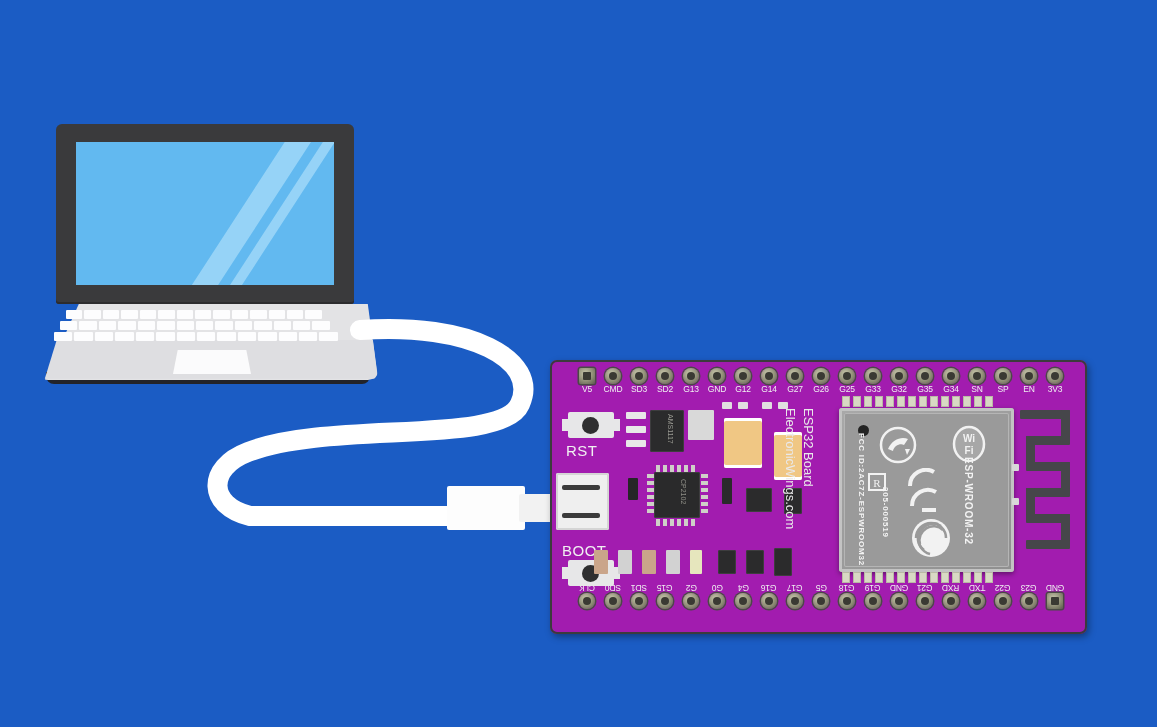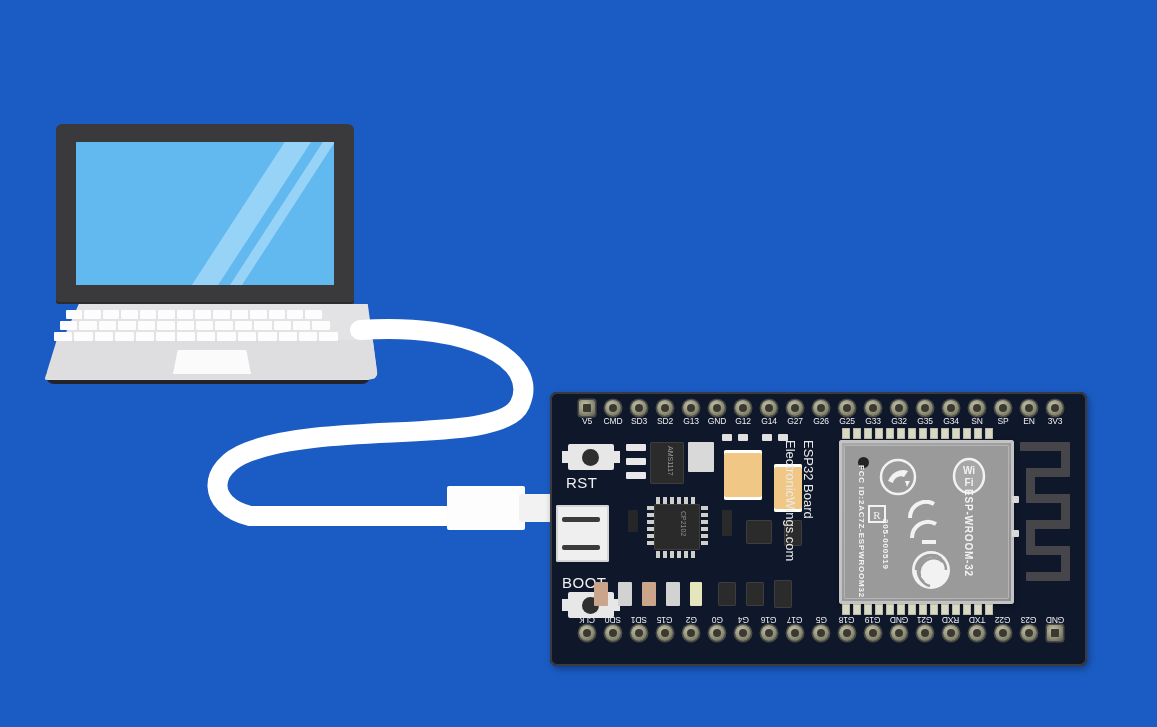--- a/index.html
+++ b/index.html
@@ -134,24 +134,24 @@
     width: 34px;
     height: 28px;
     background: #f2f2f2;
     border-radius: 2px;
   }
 
   
   #board {
     position: absolute;
     left: 550px;
-    top: 392px;
+    top: 360px;
     width: 537px;
     height: 274px;
-    background: #0f172a;
+    background: #a21caf;
     border-radius: 7px;
     box-shadow: inset 0 0 0 2px #3b3b3d, 2px 3px 7px rgba(0,0,0,.35);
   }
   .hdr-row { position: absolute; display: flex; }
   .pin {
     width: 16px;
     height: 16px;
     border-radius: 50%;
     background: radial-gradient(circle at 40% 35%, #c9c8ad 0%, #8e8d75 55%, #5a5a4b 100%);
     box-shadow: 0 0 0 1.5px #4a4a46;

